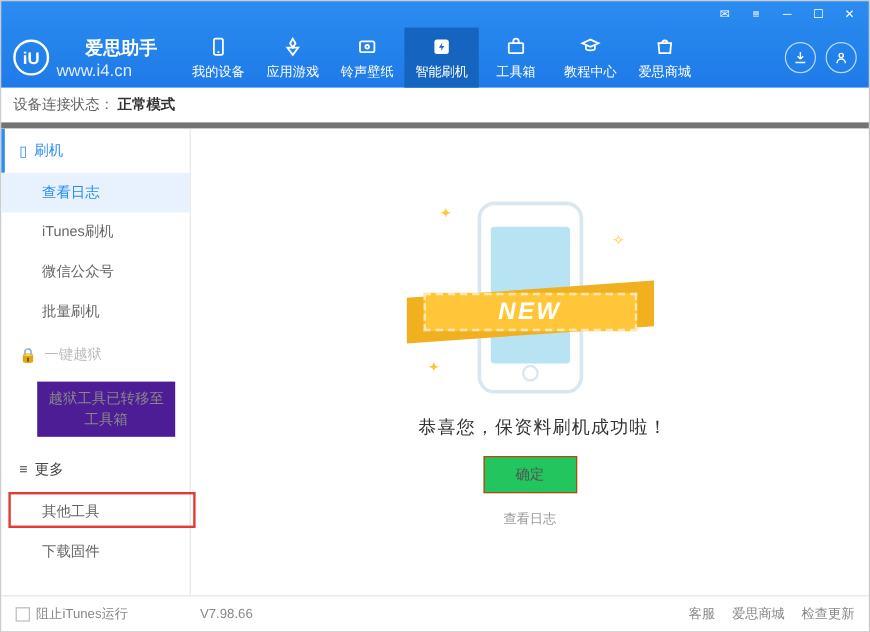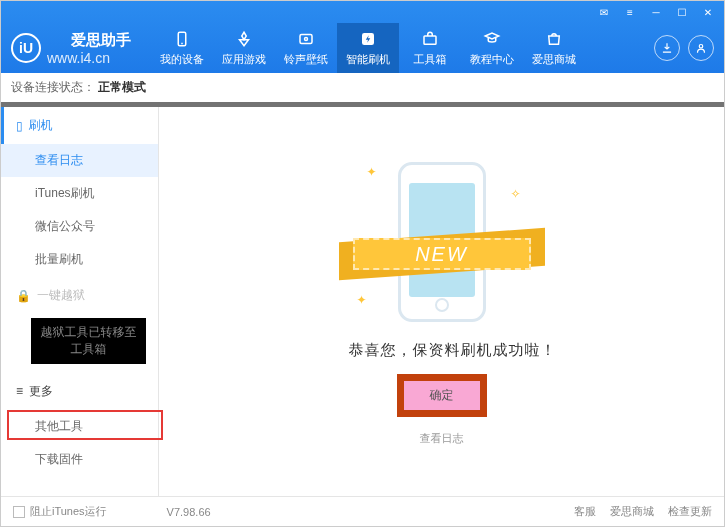--- a/index.html
+++ b/index.html
@@ -29,35 +29,35 @@
 
 
 .body { flex: 1; display: flex; overflow: hidden; }
 .sidebar { width: 158px; border-right: 1px solid #e5e5e5; display: flex; flex-direction: column; }
 .side-section { border-bottom: 1px solid transparent; }
 .side-head { display: flex; align-items: center; gap: 6px; padding: 10px 12px; color: #444; font-size: 12px; border-left: 3px solid transparent; }
 .side-head.active { border-left-color: #2b8cf0; color: #2b8cf0; }
 .side-head.locked { color: #bbb; }
 .side-item { padding: 8px 12px 8px 34px; font-size: 12px; color: #666; cursor: pointer; }
 .side-item.active { background: #e8f2ff; color: #2b8cf0; }
-.side-item.boxed { background: #000000; color: #888; padding: 6px 8px; margin: 4px 12px 8px 30px; text-align: center; line-height: 1.4; }
+.side-item.boxed { background: #4c1d95; color: #888; padding: 6px 8px; margin: 4px 12px 8px 30px; text-align: center; line-height: 1.4; }
 .redbox { position: absolute; border: 2px solid #e53935; pointer-events: none; }
 
 
 .main { flex: 1; display: flex; flex-direction: column; align-items: center; justify-content: center; gap: 14px; position: relative; }
 .illust { width: 170px; height: 170px; position: relative; display: flex; align-items: center; justify-content: center; }
 .phone { width: 88px; height: 160px; background: #fff; border: 3px solid #dbe7f0; border-radius: 14px; position: relative; }
 .phone::before { content: ""; position: absolute; top: 18px; left: 8px; right: 8px; bottom: 22px; background: #b8e3f2; border-radius: 3px; }
 .phone::after { content: ""; position: absolute; bottom: 7px; left: 50%; transform: translateX(-50%); width: 10px; height: 10px; border: 2px solid #dbe7f0; border-radius: 50%; }
 .ribbon { position: absolute; left: -18px; right: -18px; top: 78px; height: 38px; }
 .ribbon-back { position: absolute; inset: 0; background: #f0b020; transform: skewY(-4deg); }
-.ribbon-front { position: absolute; left: 14px; right: 14px; top: 3px; bottom: 3px; background: #ffc63a; display: flex; align-items: center; justify-content: center; color: #fff; font-weight: 400; font-size: 20px; letter-spacing: 2px; font-style: italic; border: 2px dashed rgba(255,255,255,0.6); }
+.ribbon-front { position: absolute; left: 14px; right: 14px; top: 3px; bottom: 3px; background: #ffc63a; display: flex; align-items: center; justify-content: center; color: #fff; font-weight: 700; font-size: 20px; letter-spacing: 2px; font-style: italic; border: 2px dashed rgba(255,255,255,0.6); }
 .stars { position: absolute; color: #ffc63a; font-size: 12px; }
 .msg { font-size: 15px; color: #333; letter-spacing: 1px; margin-left: 22px; }
-.btn-ok { border: 7px solid #c2410c; background: #f9a8d4; padding: 6px 26px; font-size: 12px; color: #555; cursor: pointer; }
+.btn-ok { border: 1px solid #c2410c; background: #22c55e; padding: 6px 26px; font-size: 12px; color: #555; cursor: pointer; }
 .link-log { font-size: 11px; color: #999; cursor: pointer; }
 
 
 .footer { height: 30px; border-top: 1px solid #e5e5e5; display: flex; align-items: center; padding: 0 12px; font-size: 11px; color: #888; }
 .footer .chk2 { width: 12px; height: 12px; border: 1px solid #bbb; margin-right: 5px; }
 .footer .ver { margin-left: 60px; }
 .footer .spacer { flex: 1; }
 .footer .flink { margin-left: 14px; cursor: pointer; }
 </style>
 </head>

